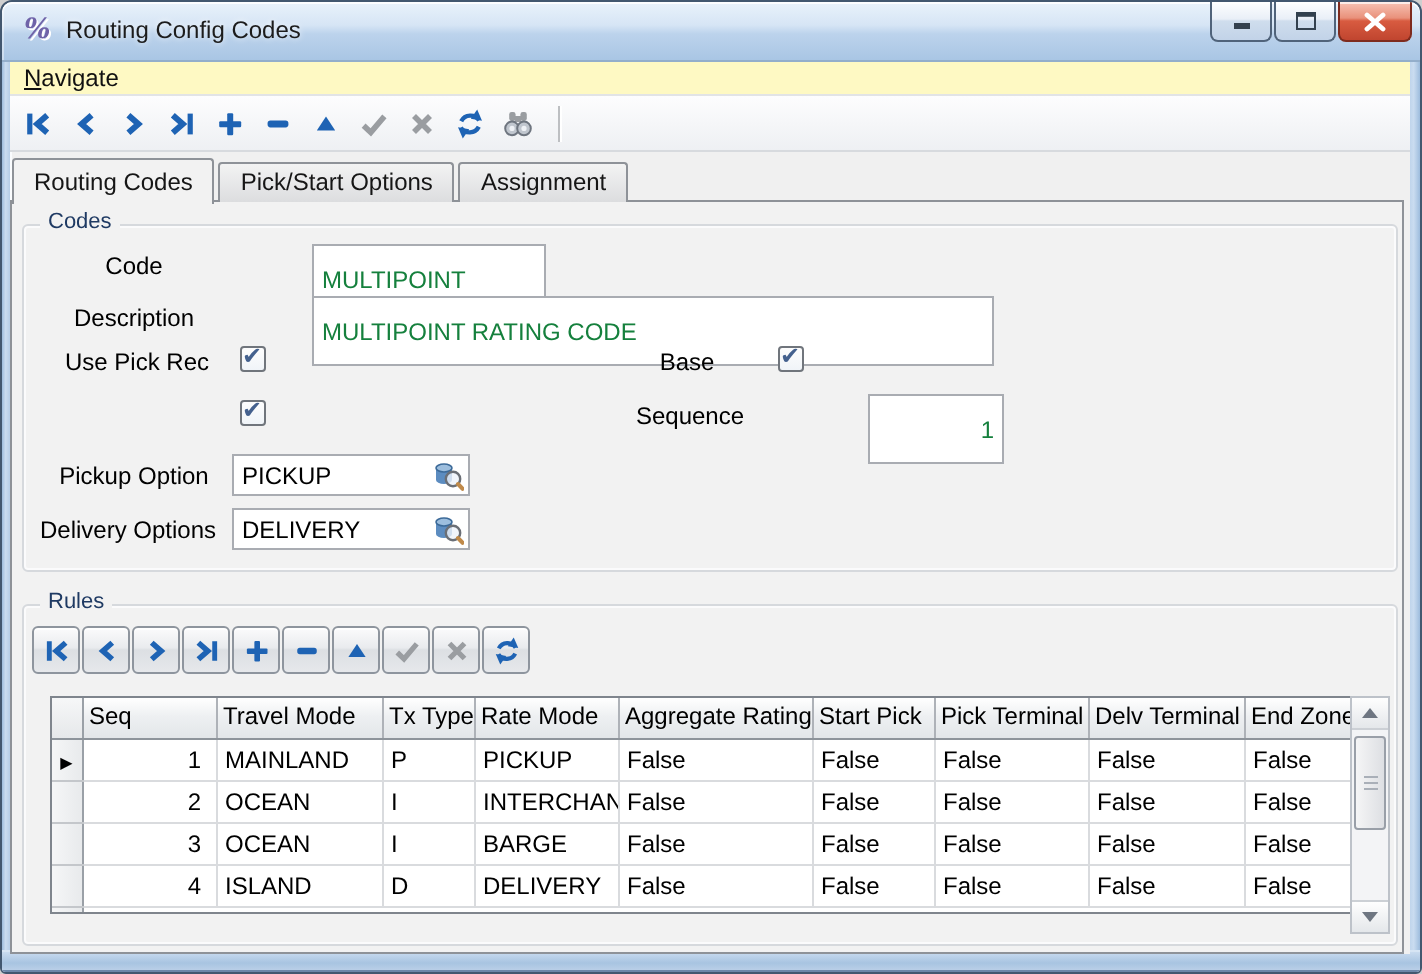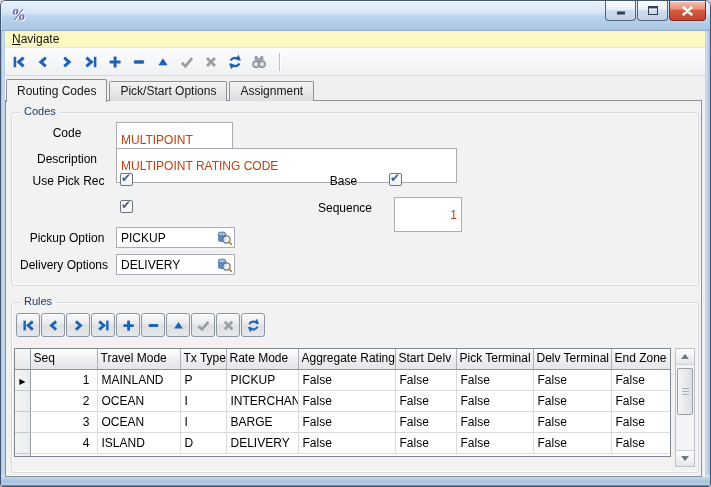--- a/index.html
+++ b/index.html
@@ -64,21 +64,21 @@
   
   .groupbox { position:absolute; border:1px solid #d6d9dd; border-radius:3px;
     box-shadow:inset 0 0 0 1px #fbfbfc; }
   .gb-codes { left:5px; top:11px;  width:688px; height:174px; }
   .gb-rules { left:5px; top:201px; width:688px; height:171px; }
   .legend { position:absolute; top:-8px; left:8px; background:#f2f2f2; padding:0 4px;
     font-size:11px; color:#1f3a63; }
 
   .flabel { position:absolute; font-size:12px; color:#000; text-align:center; height:15px; }
   .tbox { position:absolute; height:35px; border:1px solid #a9acb2; background:#fff;
-    font-family:"Liberation Sans", sans-serif; font-size:12px; color:#c2410c; padding:0 4px; }
+    font-family:"Liberation Sans", sans-serif; font-size:12px; color:#15803d; padding:0 4px;margin-left:40px; }
   .tbox.right { text-align:right; }
   .lookup-wrap { position:absolute; height:21px; border:1px solid #a9acb2; background:#fff; }
   .lookup-wrap input { position:absolute; left:0; top:0; width:100%; height:100%; border:none;
     background:transparent; font-family:"Liberation Sans", sans-serif; font-size:12px; padding:0 20px 0 4px; }
   .lookup-btn { position:absolute; right:1px; top:1px; width:18px; height:17px; background:transparent;
     display:flex; align-items:center; justify-content:center; }
 
   .checkbox { position:absolute; width:13px; height:13px; background:linear-gradient(180deg,#fdfdfd,#f0f4f8);
     border:1px solid #70757c; border-radius:2px; }
   .checkbox.checked::after { content:"\2714"; position:absolute; left:0px; top:-3px;
@@ -86,21 +86,21 @@
 
   
   .rules-strip { position:absolute; left:10px; top:212px; display:flex; gap:1px; }
   .rules-btn { width:24px; height:24px; border:1px solid #8e959e; border-radius:3px;
     background:linear-gradient(180deg,#fbfbfc,#e9ebee 45%,#dcdfe3 50%,#e6e8eb);
     display:flex; align-items:center; justify-content:center;
     box-shadow:inset 0 1px 0 #fff; }
   .rules-btn svg { width:15px; height:15px; }
 
   
-  .grid-wrap { position:absolute; left:8px; top:247px; width:657px; height:109px;
+  .grid-wrap { position:absolute; left:19px; top:247px; width:657px; height:109px;
     border:1px solid #7f858d; background:#eab308; overflow:hidden; }
   table.grid { border-collapse:collapse; table-layout:fixed; width:655px; font-size:12px; }
   table.grid th { height:20px; font-weight:normal; text-align:left; padding:1px 3px 2px 3px;
     background:linear-gradient(180deg,#ffffff,#eef0f2 45%,#e3e6e9);
     border-right:1px solid #aeb2b8; border-bottom:1px solid #8e949b; color:#000;
     overflow:hidden; white-space:nowrap; }
   table.grid th.selh { background:linear-gradient(180deg,#f6f7f8,#e6e8ea); border-right:1px solid #9aa0a7; }
   table.grid td { height:21px; padding:1px 4px; border-right:1px solid #d9dbde; border-bottom:1px solid #d9dbde;
     background:#fff; overflow:hidden; white-space:nowrap; color:#000; }
   table.grid td.sel { background:linear-gradient(90deg,#f5f6f7,#e8eaec);
@@ -125,20 +125,21 @@
   .sb-thumb::after { content:""; position:absolute; left:4px; top:19px; width:7px; height:8px;
     background:repeating-linear-gradient(180deg,#a9afb8 0 1px, transparent 1px 3px); }
 </style>
 </head>
 <body>
 
 <div class="window">
 
   <div class="titlebar">
     <span class="title-icon">%</span>
+    <span class="title-text">Routing Config Codes</span>
     <span class="win-btn btn-min">
       <svg width="10" height="9" viewBox="0 0 10 9">
           <rect x="1" y="5.5" width="8" height="3" fill="#33414f"></rect>
         </svg>
     </span>
     <span class="win-btn btn-max">
       <svg width="10" height="9" viewBox="0 0 10 9">
           <rect x="0.5" y="1.5" width="9" height="7" fill="none" stroke="#33414f"></rect>
           <rect x="0" y="0" width="10" height="2.4" fill="#33414f"></rect>
         </svg>
@@ -358,21 +359,21 @@
               <col style="width:59px">
           </colgroup>
           <thead>
             <tr>
               <th class="selh"></th>
             <th>Seq</th>
                 <th>Travel Mode</th>
                 <th>Tx Type</th>
                 <th>Rate Mode</th>
                 <th>Aggregate Rating</th>
-                <th>Start Delv</th>
+                <th>Start Pick</th>
                 <th>Pick Terminal</th>
                 <th>Delv Terminal</th>
                 <th>End Zone</th>
               </tr>
           </thead>
           <tbody>
               <tr>
                 <td class="sel"><span class="arrow">▶</span></td>
                 <td class="num">1</td>
                 <td>MAINLAND</td>

